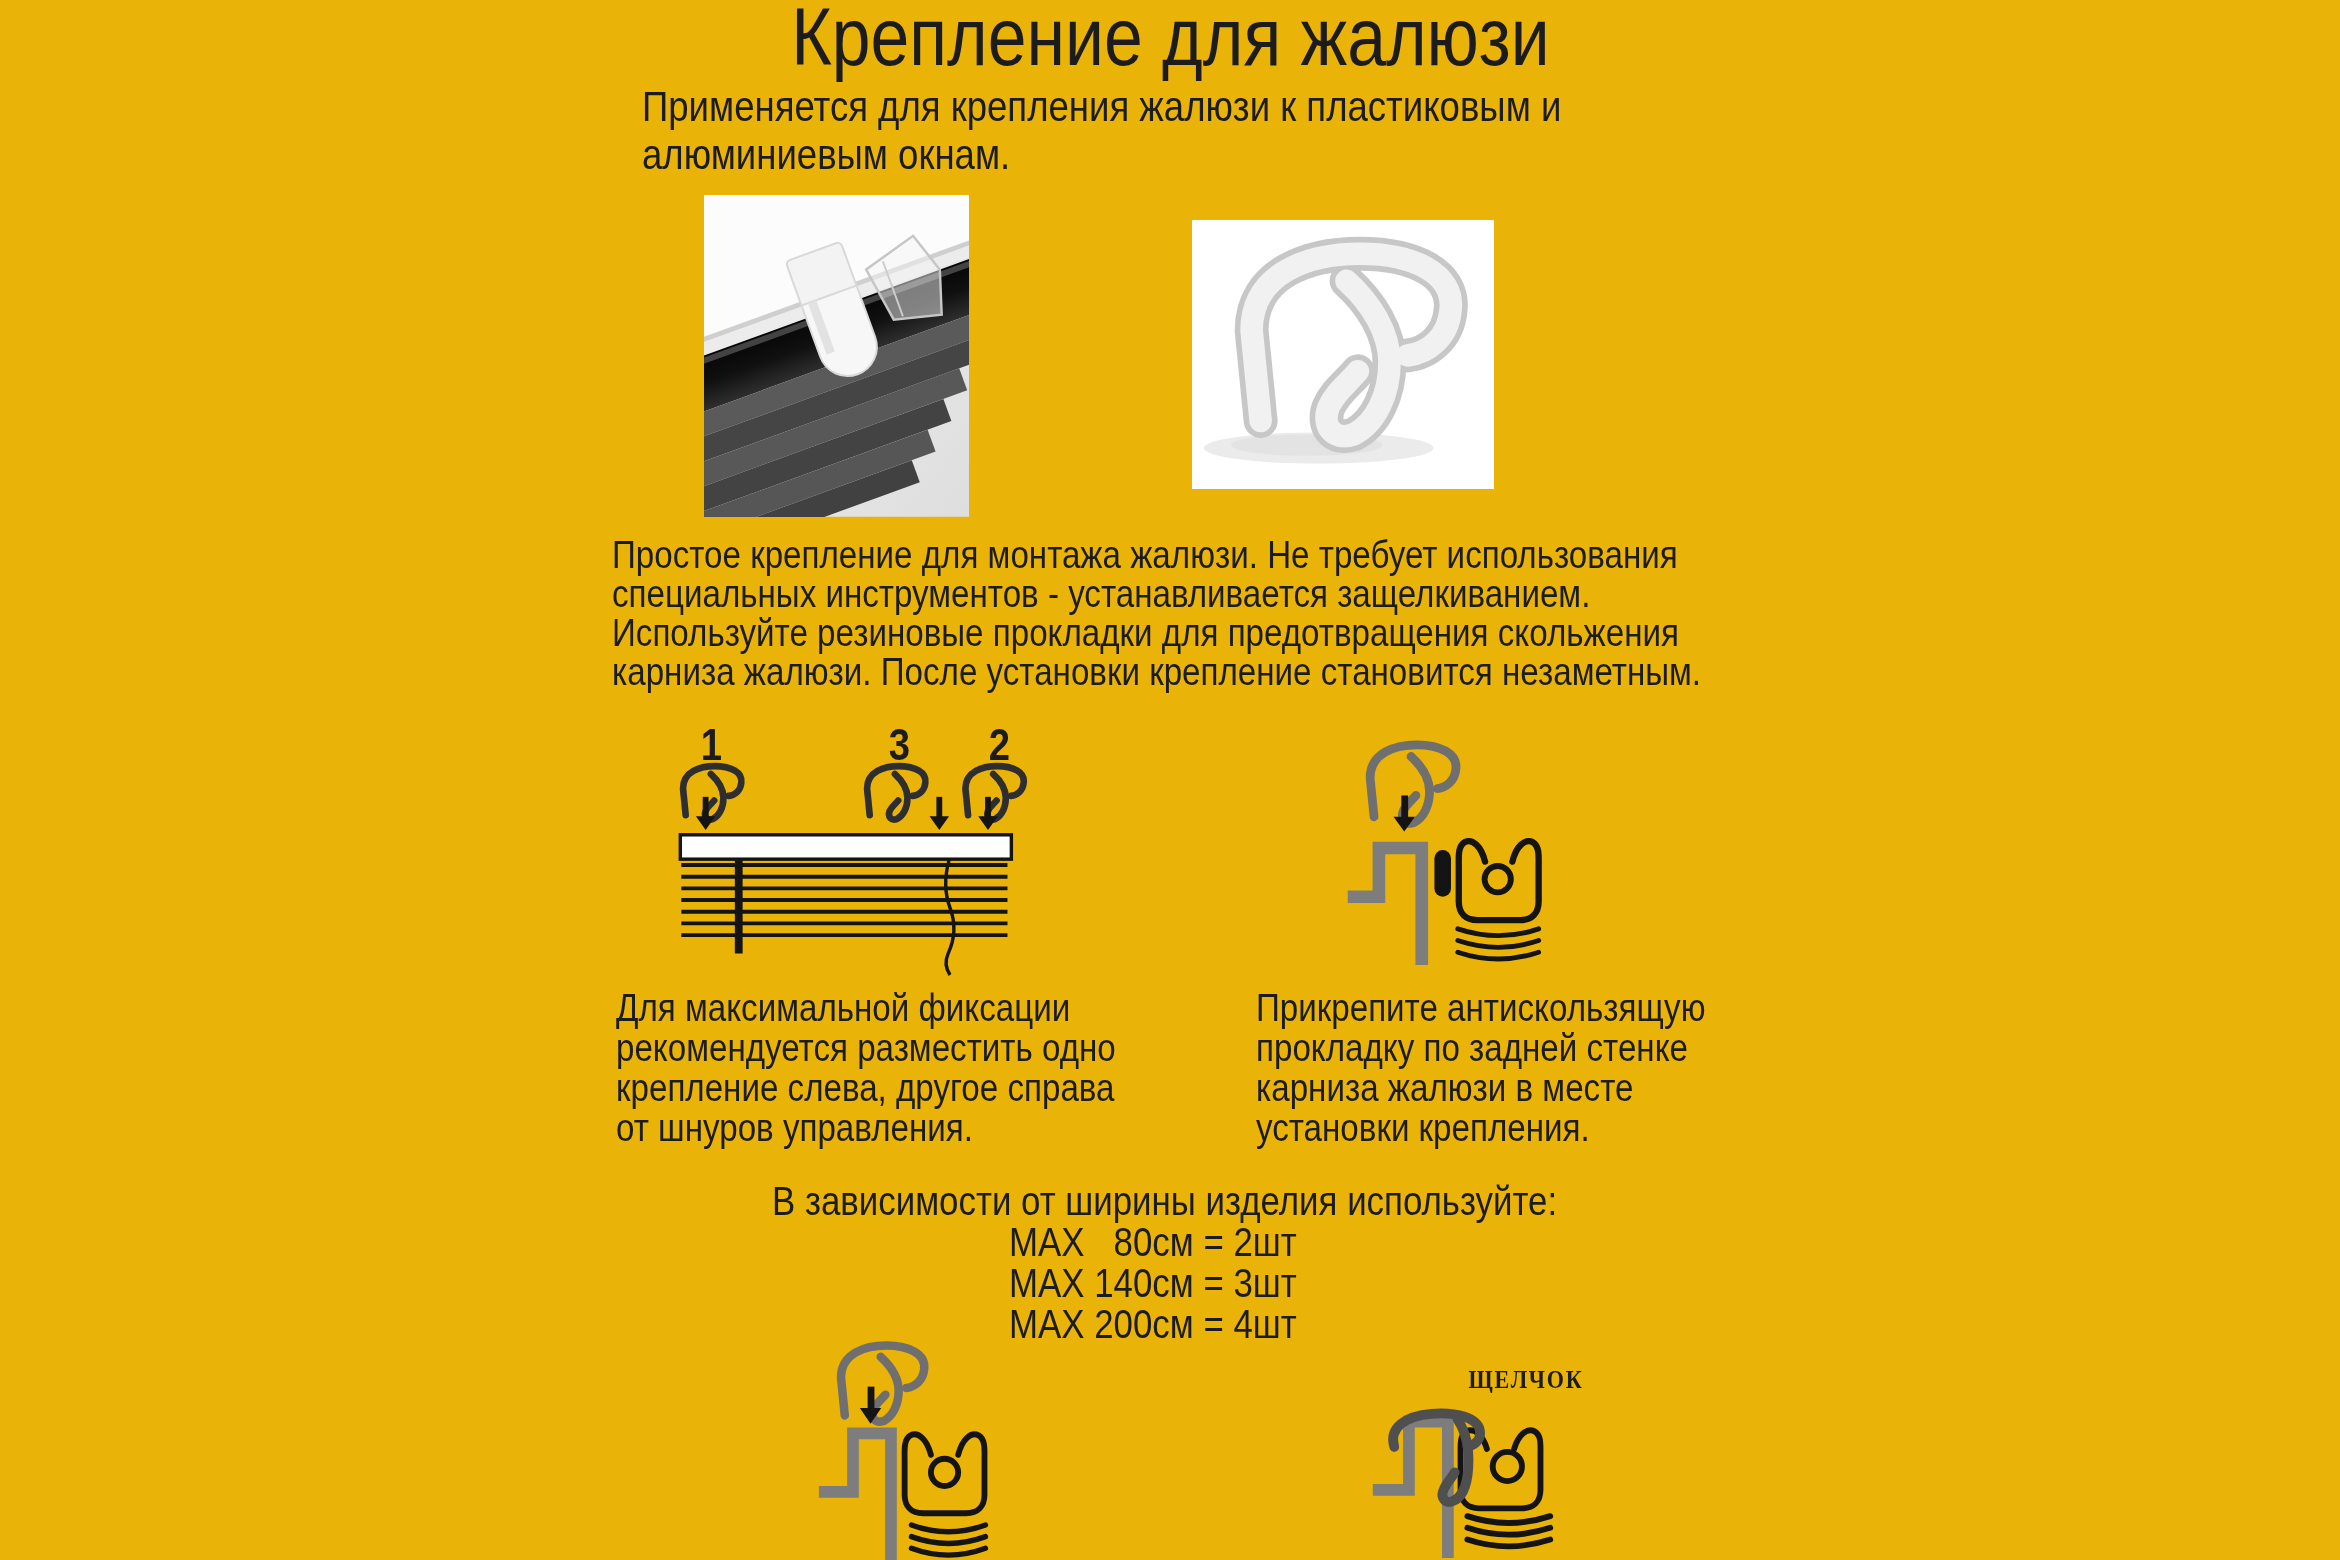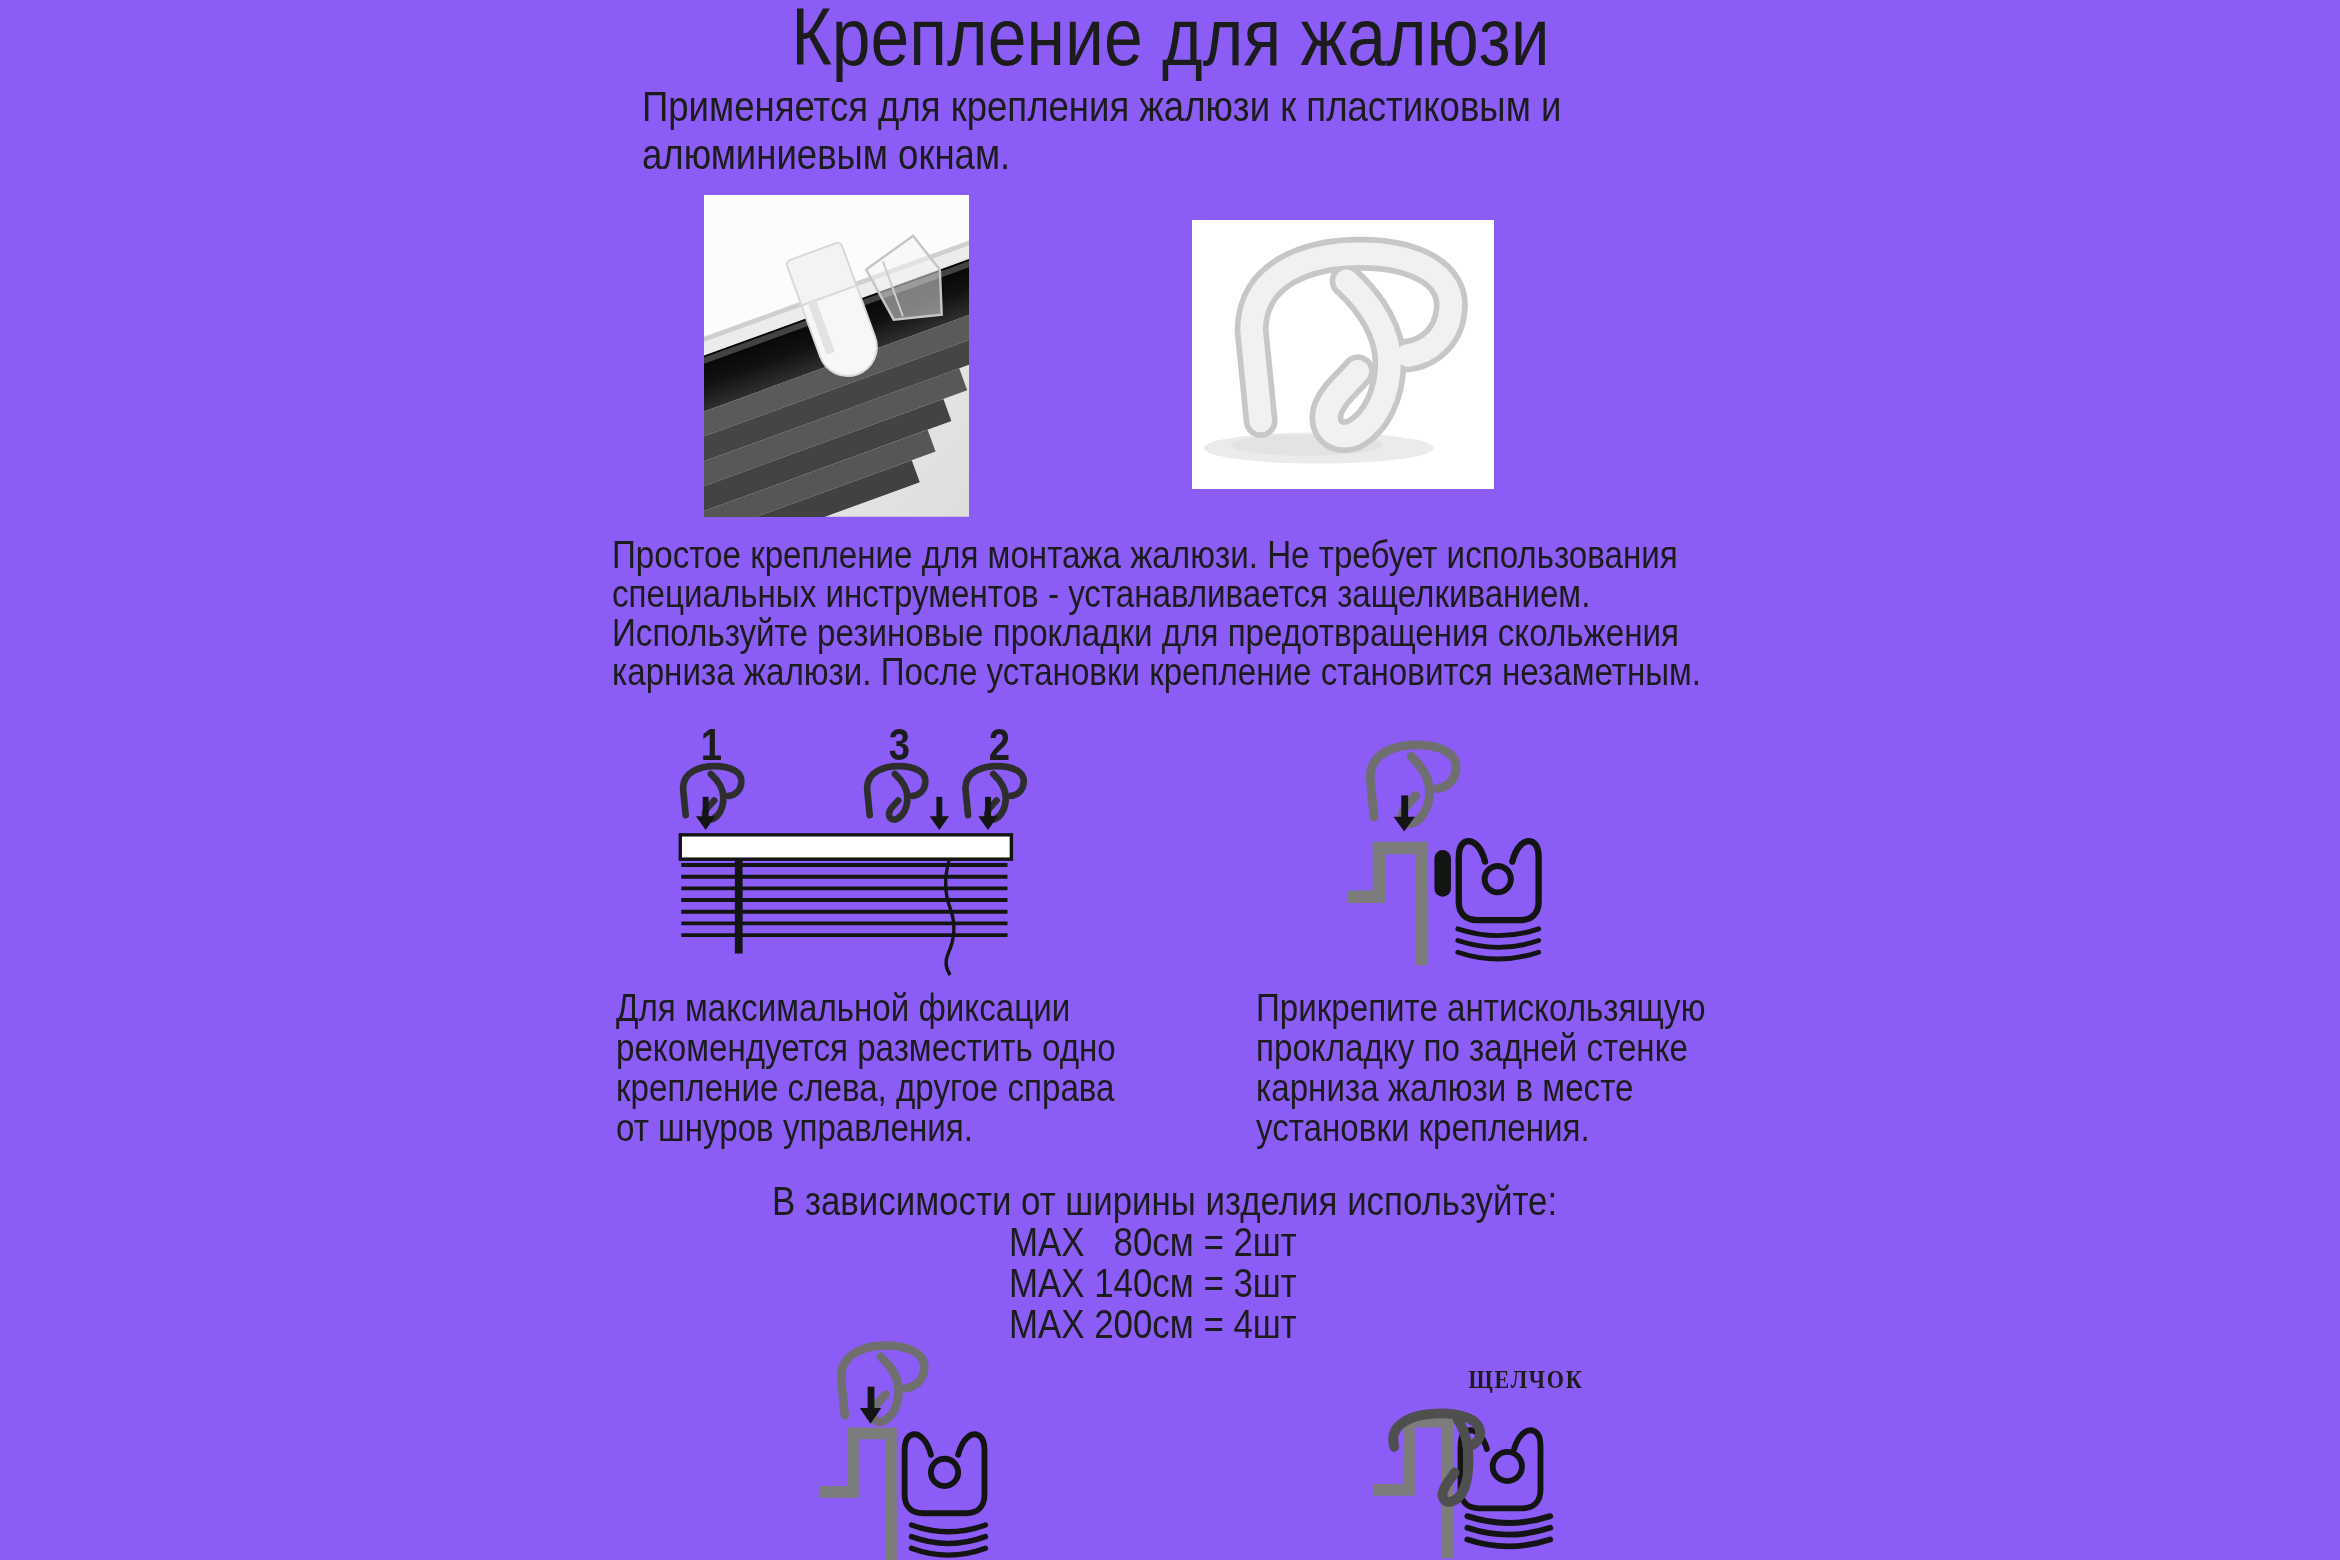--- a/index.html
+++ b/index.html
@@ -1,16 +1,16 @@
 <!DOCTYPE html>
 <html><head>
 <meta charset="utf-8">
 <style>
   html,body{margin:0;padding:0;background:#fff;}
-  #page{position:relative;width:2341px;height:1560px;background:#8b5cf6;overflow:hidden;
+  #page{position:relative;width:2341px;height:1560px;background:#eab308;overflow:hidden;
         font-family:"Liberation Sans",sans-serif;color:#1c1c1c;}
   .abs{position:absolute;}
   
   .cond{transform:scaleX(0.85);transform-origin:0 0;}
   .condC{transform:scaleX(0.85);transform-origin:50% 0;}
   .t-title{font-size:82px;line-height:1;white-space:nowrap;}
   .t-sub{font-size:43px;line-height:48px;white-space:nowrap;}
   .t-body{font-size:39px;line-height:39px;white-space:nowrap;}
   .t-cap{font-size:39px;line-height:40px;white-space:nowrap;}
   .t-usageh{font-size:41px;white-space:nowrap;}

